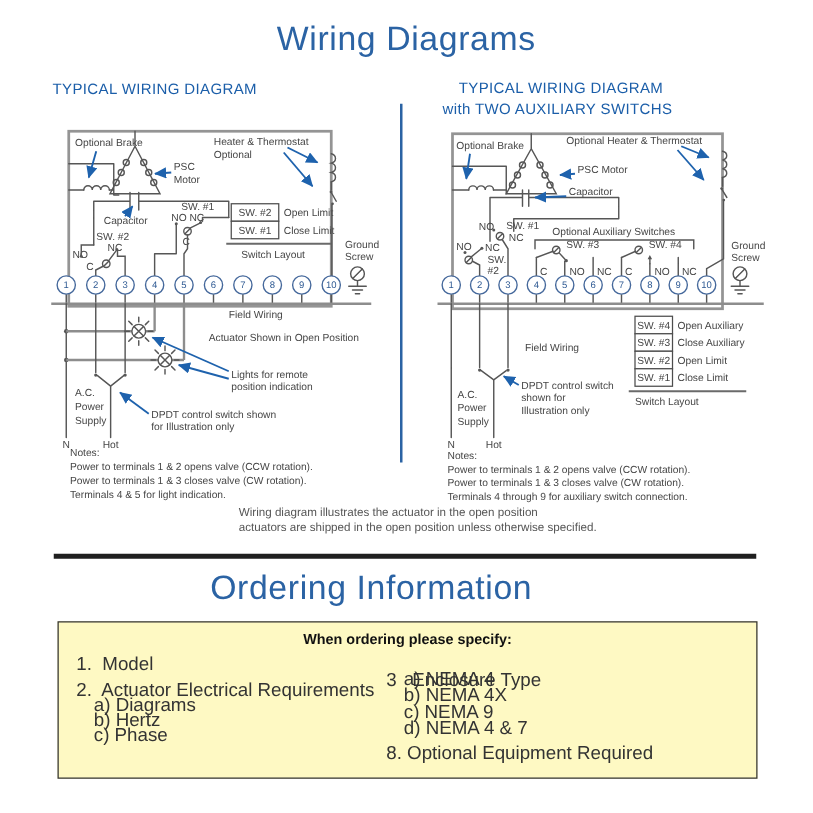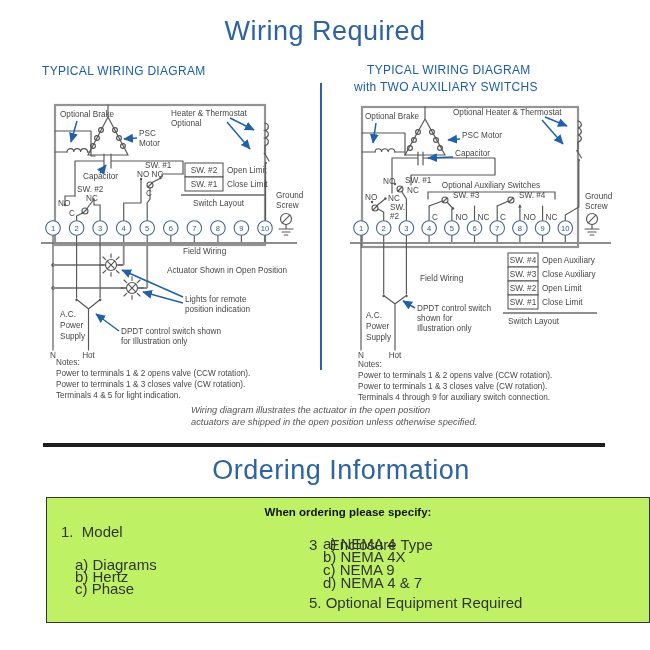--- a/index.html
+++ b/index.html
@@ -6,26 +6,26 @@
   .page{position:relative;width:650px;height:650px;background:#fff;overflow:hidden;
         font-family:"Liberation Sans",sans-serif;}
   .main-title{position:absolute;top:16px;left:0;width:650px;text-align:center;
         font-size:27px;color:#2b63a4;font-weight:400;letter-spacing:0.5px;}
   .h-head{position:absolute;font-size:12px;font-weight:normal;color:#1b5ea9;letter-spacing:0.3px;}
   .h-left{left:42px;top:64px;}
   .h-right1{left:367px;top:63px;}
   .h-right2{left:354px;top:80px;}
   .divider{position:absolute;left:320px;top:83px;width:1.5px;height:287px;background:#2b63a4;}
   .diag{position:absolute;}
-  .footnote{position:absolute;left:191px;top:404px;font-size:9.3px;color:#555;line-height:12px;font-style:italic;}
+  .footnote{position:absolute;left:191px;top:404px;font-size:9.3px;color:#555;line-height:12px;}
   .rule{position:absolute;left:43px;top:443px;width:562px;height:4px;background:#1f1f1f;}
   .order-title{position:absolute;top:455px;left:0;width:594px;text-align:center;
-        font-size:27px;color:#2b63a4;letter-spacing:0.5px;padding-left:44px;}
+        font-size:27px;color:#2b63a4;letter-spacing:0.5px;}
   .order-box{position:absolute;left:46px;top:497px;width:558px;height:124px;
-        border:1.5px solid #333;background:#bef264;padding-left:44px;}
+        border:1.5px solid #333;background:#fef9c3;}
   .ob-head{position:absolute;top:8px;left:0;width:100%;text-align:center;
         font-weight:bold;font-size:11.5px;color:#111;}
   .ob-item{position:absolute;font-size:15px;color:#333;white-space:pre;}
 
   
   .wire{stroke:#565656;stroke-width:1.15;fill:none;stroke-linecap:round;}
   .wire2{stroke:#8d8d8d;stroke-width:1.9;fill:none;}
   .frame{stroke:#949494;stroke-width:2.2;fill:none;}
   .arrow{stroke:#1e62ad;stroke-width:1.5;fill:none;}
   .dot{fill:#565656;stroke:none;}
@@ -35,21 +35,21 @@
   .tnum{font-family:"Liberation Sans",sans-serif;font-size:7.6px;fill:#2f5a93;text-anchor:middle;}
   .term{fill:#fff;stroke:#46699c;stroke-width:1.1;}
   .cell{fill:#fff;stroke:#4d4d4d;stroke-width:1;}
   .uline{stroke:#6a6a6a;stroke-width:1.5;fill:none;}
 </style>
 </head>
 <body>
 
 <div class="page">
 
-  <div class="main-title">Wiring Required</div>
+  <div class="main-title">Wiring Diagrams</div>
   <div class="h-head h-left">TYPICAL WIRING DIAGRAM</div>
   <div class="h-head h-right1">TYPICAL WIRING DIAGRAM</div>
   <div class="h-head h-right2">with TWO AUXILIARY SWITCHS</div>
   <div class="divider"></div>
 
   <svg class="diag" style="left:33px;top:95px" width="285" height="310" viewBox="0 0 285 310">
     <defs>
       <marker id="ahL" markerWidth="8" markerHeight="8" refX="6" refY="3" orient="auto">
         <path d="M0,0 L6.5,3 L0,6 Z" fill="#1e62ad"></path>
       </marker>
@@ -428,24 +428,25 @@
     <div>actuators are shipped in the open position unless otherwise specified.</div>
   </div>
 
   <div class="rule"></div>
 
   <div class="order-title">Ordering Information</div>
 
   <div class="order-box">
     <div class="ob-head">When ordering please specify:</div>
     <div class="ob-item" style="left:14px;top:25px">1.  Model</div>
+    <div class="ob-item" style="left:14px;top:46px">2.  Actuator Electrical Requirements</div>
     <div class="ob-item" style="left:28px;top:58px">a) Diagrams</div>
     <div class="ob-item" style="left:28px;top:70px">b) Hertz</div>
     <div class="ob-item" style="left:28px;top:82px">c) Phase</div>
     <div class="ob-item" style="left:262px;top:38px">3   Enclosure Type</div>
     <div class="ob-item" style="left:276px;top:37px">a) NEMA 4</div>
     <div class="ob-item" style="left:276px;top:50px">b) NEMA 4X</div>
     <div class="ob-item" style="left:276px;top:63px">c) NEMA 9</div>
     <div class="ob-item" style="left:276px;top:76px">d) NEMA 4 &amp; 7</div>
-    <div class="ob-item" style="left:262px;top:96px">5. Optional Equipment Required</div>
+    <div class="ob-item" style="left:262px;top:96px">8. Optional Equipment Required</div>
   </div>
 
 </div>
 
 </body></html>

